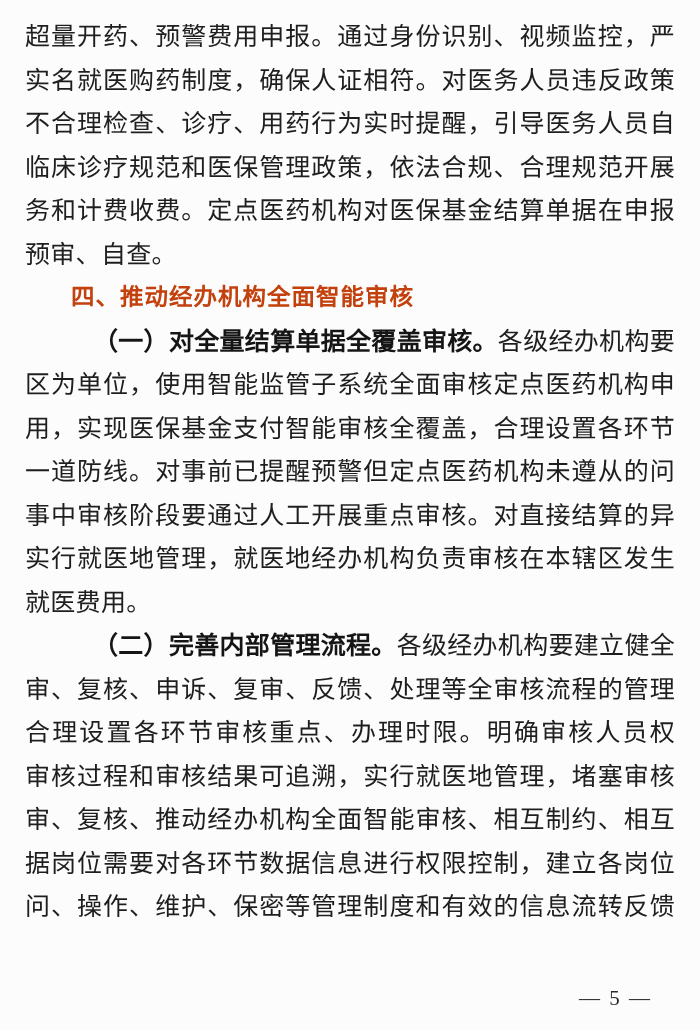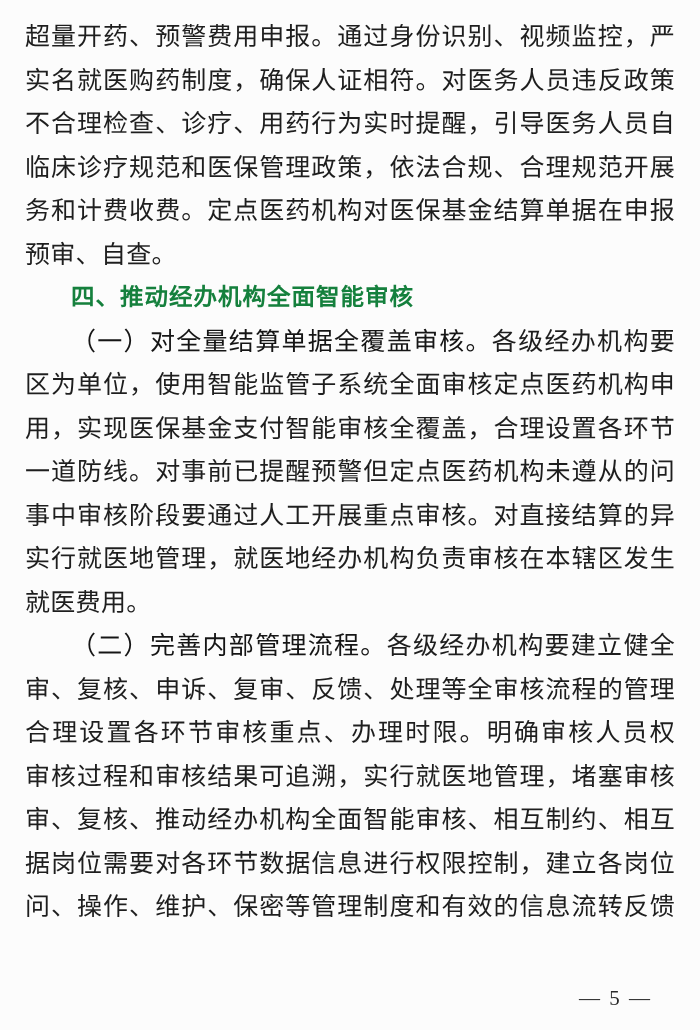--- a/index.html
+++ b/index.html
@@ -38,25 +38,26 @@
     text-align-last: justify;
   }
   .line.indent {
     padding-left: 46px;
   }
   .line.heading {
     font-family: "Liberation Sans", "DejaVu Sans", sans-serif;
     font-weight: 700;
     font-size: 23.5px;
     letter-spacing: 1px;
-    color: #15803d;
+    color: #c2410c;
   }
   .lead {
-    font-weight: 400;
+    font-weight: 700;
     color: #151515;
+    margin-left: 22px;
   }
   .page-number {
     position: absolute;
     top: 986px;
     right: 48px;
     font-size: 21px;
     letter-spacing: 2px;
     color: #2a2a2a;
     font-family: "Liberation Serif", "DejaVu Serif", serif;
   }

